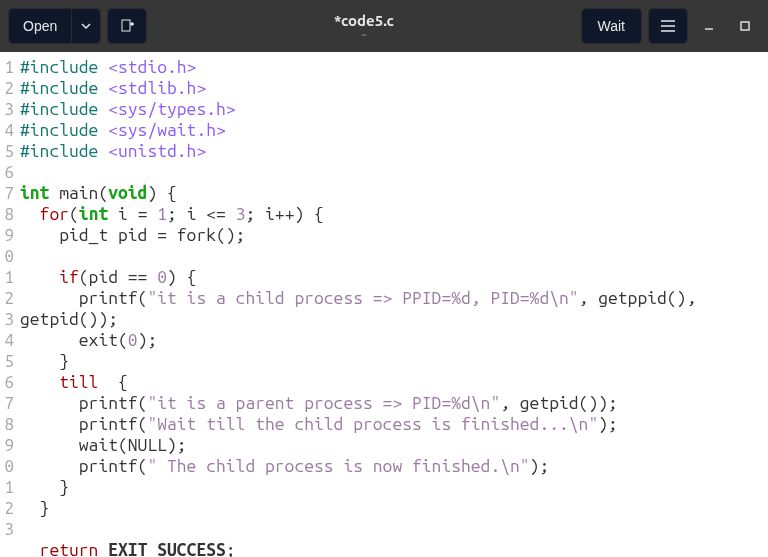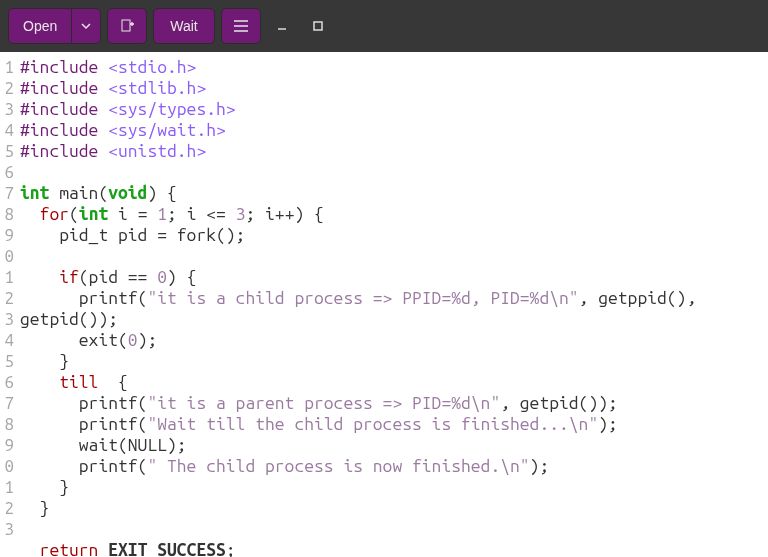--- a/index.html
+++ b/index.html
@@ -12,21 +12,21 @@
   }
   .titlebar {
     background: #373737;
     height: 52px;
     display: flex;
     align-items: center;
     padding: 0 8px;
     gap: 6px;
   }
   .btn {
-    background: #701a75;
+    background: #0f172a;
     border: 1px solid #2b2b2b;
     color: #e8e8e8;
     height: 36px;
     border-radius: 5px;
     display: flex;
     align-items: center;
     justify-content: center;
     font-size: 14px;
     cursor: pointer;
   }
@@ -75,21 +75,21 @@
     user-select: none;
     font-size: 17px;
   }
   .gutter div { height: 21px; }
   .code {
     padding: 4px 0 0 6px;
     white-space: pre;
     color: #333;
   }
   
-  .pp  { color: #701a75; }       
+  .pp  { color: #0f766e; }       
   .inc { color: #8b5cf6; }       
   .kw-type { color: #18a018; font-weight: bold; } 
   .kw-ctrl { color: #a00000; font-weight: normal; }
   .num { color: #9a7aa0; }
   .str { color: #9a7aa0; }
   .ident { color: #333; font-weight: bold; }
 </style>
 </head>
 <body>
 
@@ -99,20 +99,24 @@
     <svg width="10" height="10" viewBox="0 0 10 10">
         <path d="M1 3 L5 7 L9 3" stroke="#e8e8e8" stroke-width="1.5" fill="none"></path>
       </svg>
   </button>
   <button class="btn btn-new">
     <svg width="16" height="16" viewBox="0 0 16 16">
         <rect x="3" y="2" width="8" height="11" stroke="#e8e8e8" fill="none"></rect>
         <path d="M11 6 h4 M13 4 v4" stroke="#e8e8e8" stroke-width="1.3"></path>
       </svg>
   </button>
+  <div class="title-wrap">
+    <div class="title-main">*code5.c</div>
+    <div class="title-sub">~</div>
+  </div>
   <button class="btn btn-save">Wait</button>
   <button class="btn btn-ham">
     <svg width="16" height="14" viewBox="0 0 16 14">
         <path d="M1 2h14M1 7h14M1 12h14" stroke="#e8e8e8" stroke-width="1.5"></path>
       </svg>
   </button>
   <button class="win-btn">
     <svg viewBox="0 0 14 14">
         <path d="M3 10h8" stroke="#ddd" stroke-width="1.5"></path>
       </svg>

